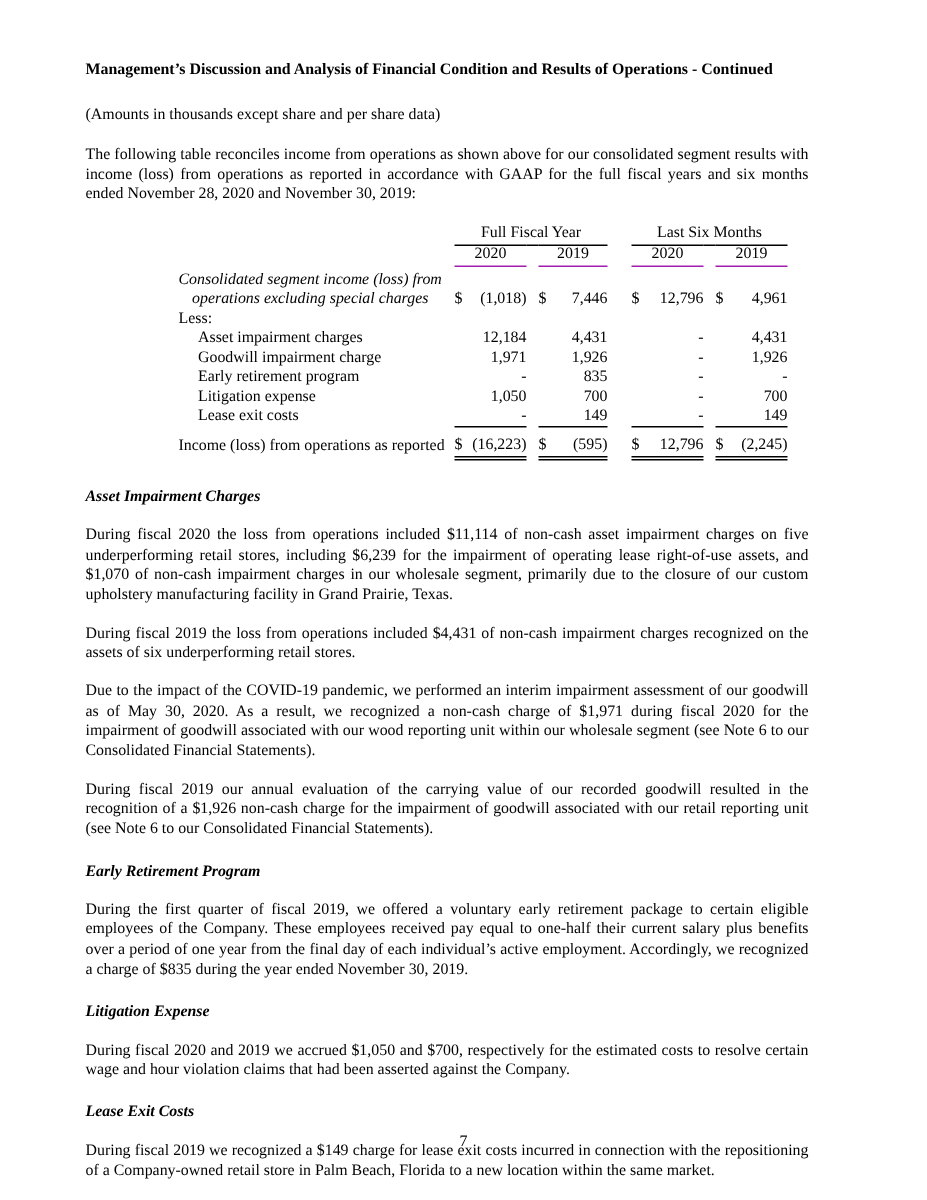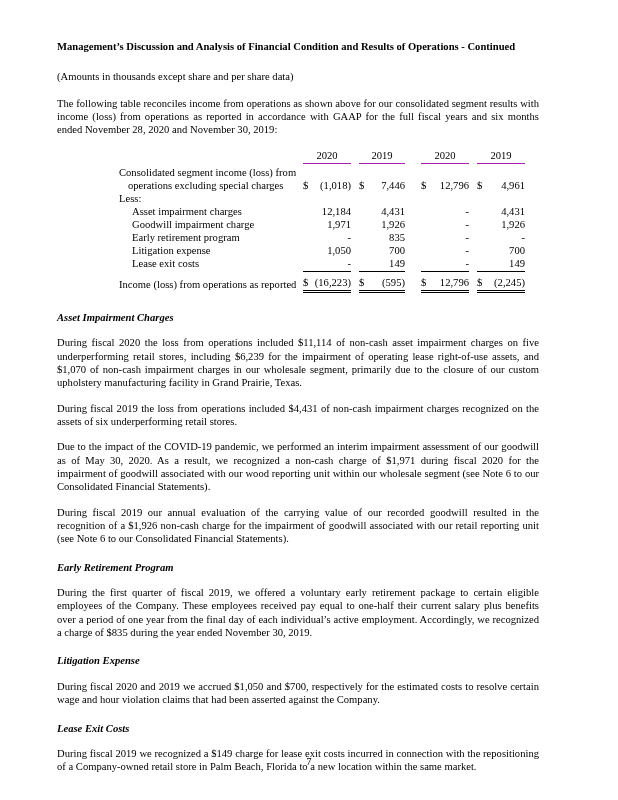--- a/index.html
+++ b/index.html
@@ -44,21 +44,21 @@
     border-bottom: 1px solid #000;
     padding-bottom: 1px;
   }
   th.yr {
     font-weight: bold;
     text-align: center;
     border-bottom: 1px solid #a21caf;
     padding: 2px 2px 0 2px;
   }
   td.lbl { padding-right: 6px; }
-  td.lbl.hang { padding-left: 9px; text-indent: -9px; }
+  td.lbl.hang { padding-left: 9px; text-indent: -9px; font-style: italic; }
   td.lbl.ind  { padding-left: 13px; }
   td.val { padding: 0 2px; }
   td.val .cellflex {
     display: flex;
     justify-content: space-between;
     align-items: flex-end;
   }
   td.val .num { text-align: center; white-space: nowrap; }
   tr.r-first td { padding-top: 4px; }
   tr.r-u td.val { border-bottom: 1px solid #000; }
@@ -98,20 +98,26 @@
         <col class="c-g">
         <col class="c-val2">
         <col class="c-G">
         <col class="c-val">
         <col class="c-g">
         <col class="c-val">
     </colgroup>
     <thead>
       <tr>
         <td></td>
+        <th class="grp" colspan="3">Full Fiscal Year</th>
+        <td></td>
+        <th class="grp" colspan="3">Last Six Months</th>
+      </tr>
+      <tr>
+        <td></td>
         <th class="yr">2020</th>
         <td></td>
         <th class="yr">2019</th>
         <td></td>
         <th class="yr">2020</th>
         <td></td>
         <th class="yr">2019</th>
       </tr>
     </thead>
     <tbody>

